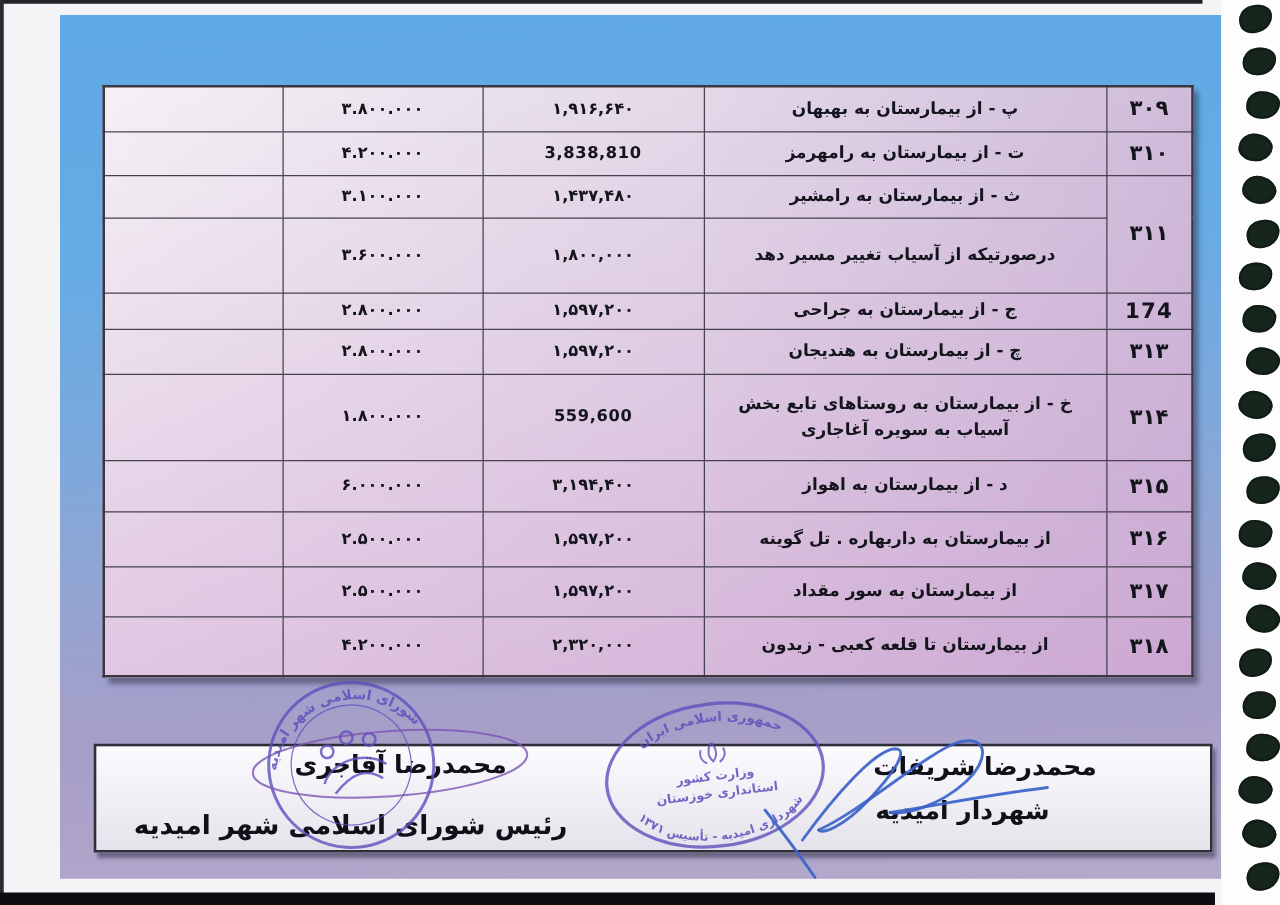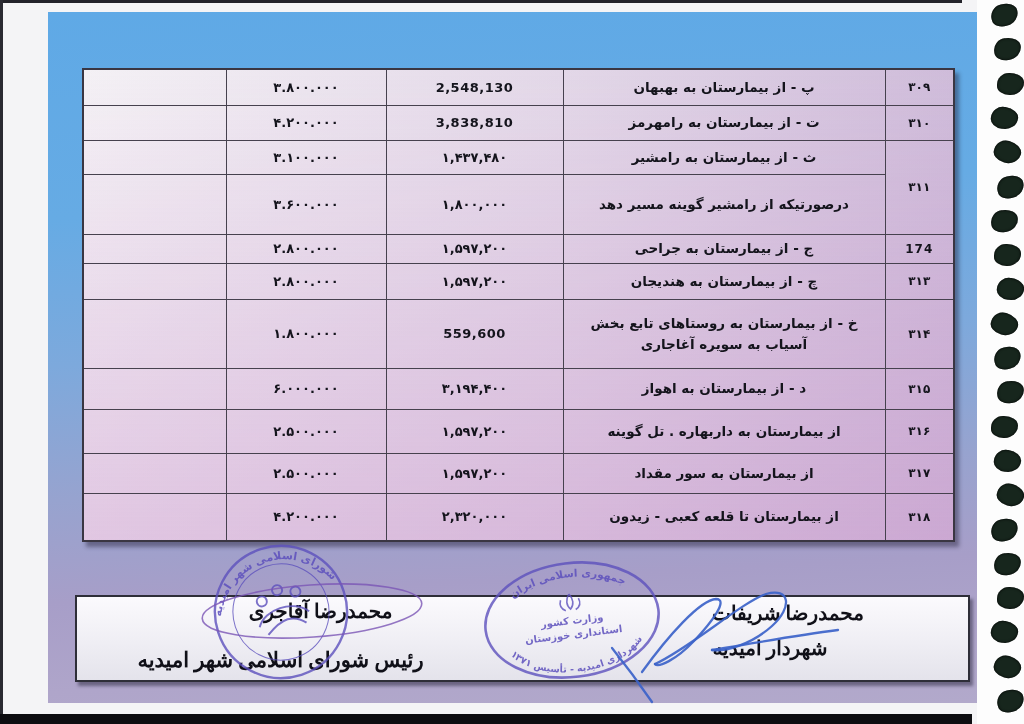--- a/index.html
+++ b/index.html
@@ -21,32 +21,32 @@
     border-radius:46% 54% 52% 48% / 55% 45% 58% 42%;box-shadow:inset 0 0 3px #000;}
 
   
   table.fare{position:absolute;left:82px;top:68px;width:871px;border-collapse:collapse;table-layout:fixed;
     background-image:linear-gradient(to bottom,rgba(205,150,205,0) 0%,rgba(198,140,200,0.42) 100%),
                      linear-gradient(to right,#f4f1f5 0%,#e3d8e8 55%,#cfbcda 100%);
     box-shadow:4px 5px 4px rgba(35,30,55,0.45);}
   table.fare td{border:1px solid #46414e;color:#14141c;font-weight:bold;text-align:center;
     vertical-align:middle;padding:0 6px;overflow:hidden;}
   table.fare{border:2px solid #3a3642;}
-  td.c-no{font-size:12px;letter-spacing:1px;margin-left:48px;}
+  td.c-no{font-size:17px;letter-spacing:1px;margin-left:48px;}
   td.c-desc{font-size:13.5px;line-height:1.55;}
   td.c-mid,td.c-left{font-size:13px;letter-spacing:0.5px;}
   tr.h36{height:36px;} tr.h35{height:35px;} tr.h34{height:34px;} tr.h60{height:60px;}
   tr.h29{height:29px;} tr.h69{height:69px;} tr.h41{height:41px;} tr.h44{height:44px;}
   tr.h40{height:40px;} tr.h48{height:48px;}
 
   
   .sigstrip{position:absolute;left:75px;top:595px;width:891px;height:83px;
     background:linear-gradient(to bottom,#fbfafd 0%,#efeef4 55%,#e4e3eb 100%);
     border:2px solid #2e2e38;box-shadow:3px 4px 3px rgba(40,35,60,0.5);}
-  .sig-text{position:absolute;color:#101018;font-weight:bold;text-align:center;direction:rtl;font-family:Liberation Serif, serif;}
+  .sig-text{position:absolute;color:#101018;font-weight:bold;text-align:center;direction:rtl;}
   .sig-name-right{left:678px;top:601px;width:220px;font-size:20px;}
   .sig-title-right{left:660px;top:636px;width:220px;font-size:20px;}
   .sig-name-left{left:208px;top:599px;width:225px;font-size:20px;}
   .sig-title-left{left:88px;top:648px;width:385px;font-size:21px;}
 
   
   svg.overlay{position:absolute;left:0;top:0;width:1024px;height:724px;pointer-events:none;}
   .stampline{stroke:#5d50bd;fill:none;opacity:0.8;}
   .stamptext{fill:#5d50bd;opacity:0.85;font-weight:bold;font-family:"DejaVu Sans",sans-serif;}
   .pen{stroke:#3c63c9;fill:none;stroke-width:2.3;stroke-linecap:round;opacity:0.92;}
@@ -91,40 +91,40 @@
         <col style="width:69px">
         <col style="width:322px">
         <col style="width:177px">
         <col style="width:160px">
         <col style="width:143px">
       </colgroup>
     <tbody>
         <tr class="h36">
       <td class="c-no">۳۰۹</td>
       <td class="c-desc">پ - از بیمارستان به بهبهان</td>
-      <td class="c-mid">2,548,130</td>
+      <td class="c-mid">۱,۹۱۶,۶۴۰</td>
       <td class="c-left">۳.۸۰۰.۰۰۰</td>
       <td class="c-empty"></td>
     </tr>
     <tr class="h35">
       <td class="c-no">۳۱۰</td>
       <td class="c-desc">ت - از بیمارستان به رامهرمز</td>
       <td class="c-mid">3,838,810</td>
       <td class="c-left">۴.۲۰۰.۰۰۰</td>
       <td class="c-empty"></td>
     </tr>
     <tr class="h34">
       <td class="c-no" rowspan="2">۳۱۱</td>
       <td class="c-desc">ث - از بیمارستان به رامشیر</td>
       <td class="c-mid">۱,۴۳۷,۴۸۰</td>
       <td class="c-left">۳.۱۰۰.۰۰۰</td>
       <td class="c-empty"></td>
     </tr>
     <tr class="h60">
-      <td class="c-desc">درصورتیکه از رامشیر گوینه مسیر دهد</td>
+      <td class="c-desc">درصورتیکه از آسیاب تغییر مسیر دهد</td>
       <td class="c-mid">۱,۸۰۰,۰۰۰</td>
       <td class="c-left">۳.۶۰۰.۰۰۰</td>
       <td class="c-empty"></td>
     </tr>
     <tr class="h29">
       <td class="c-no">174</td>
       <td class="c-desc">ج - از بیمارستان به جراحی</td>
       <td class="c-mid">۱,۵۹۷,۲۰۰</td>
       <td class="c-left">۲.۸۰۰.۰۰۰</td>
       <td class="c-empty"></td>

